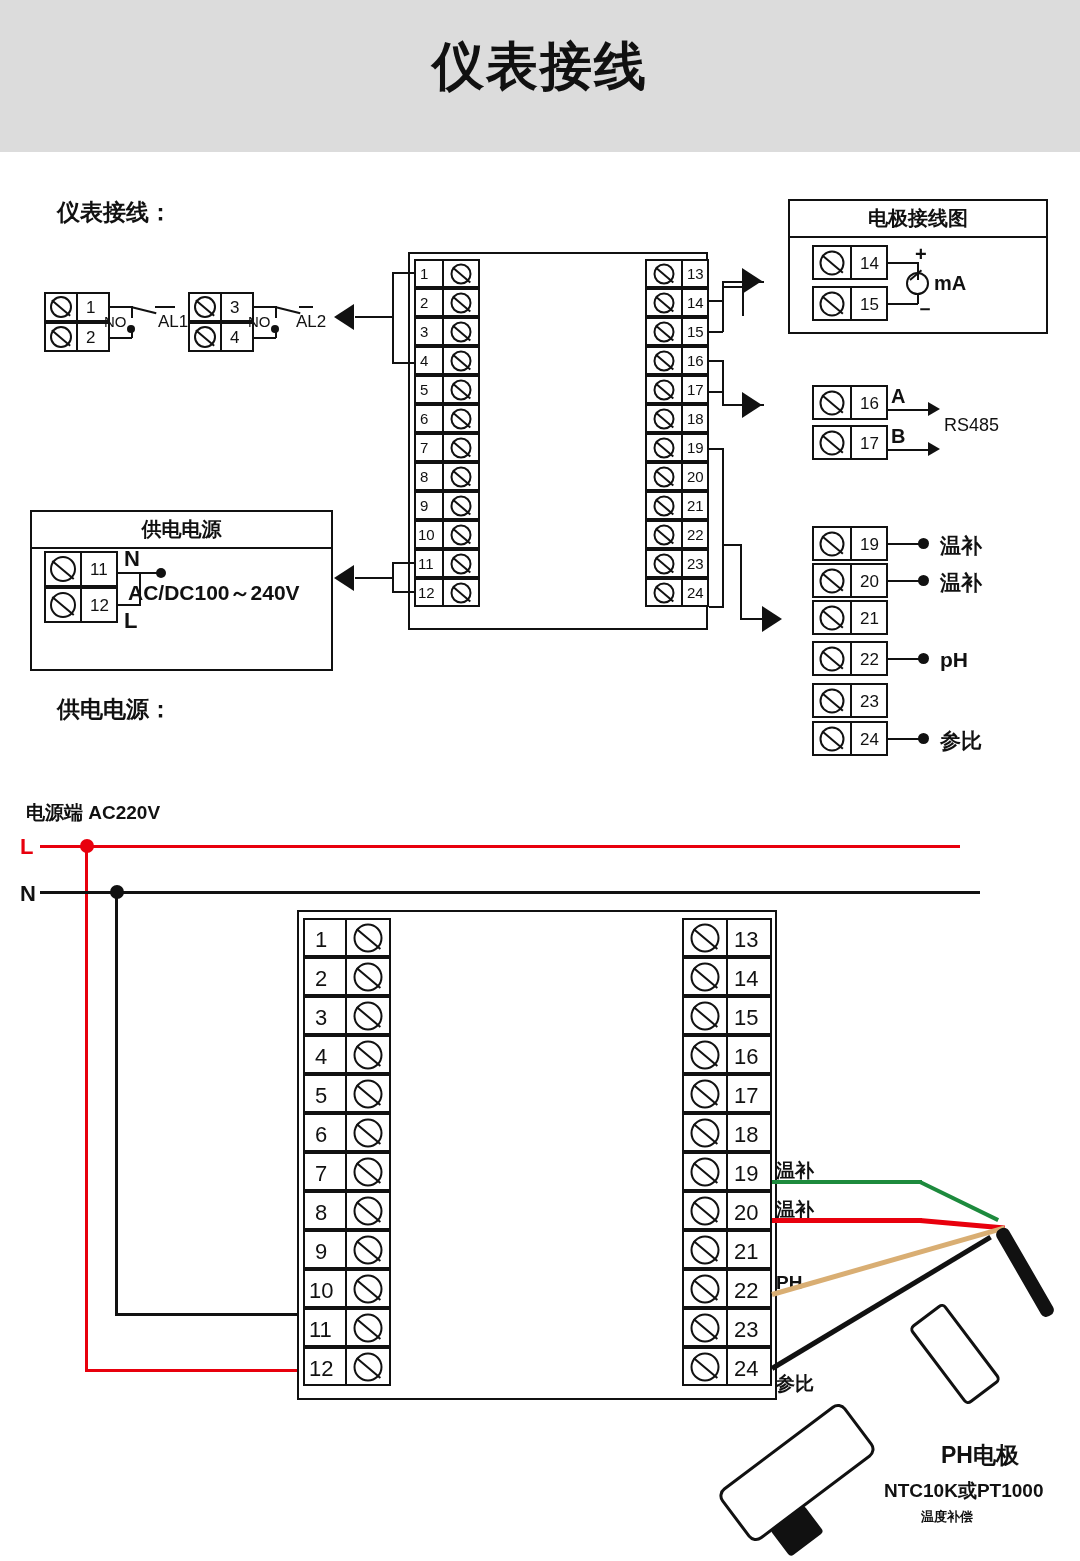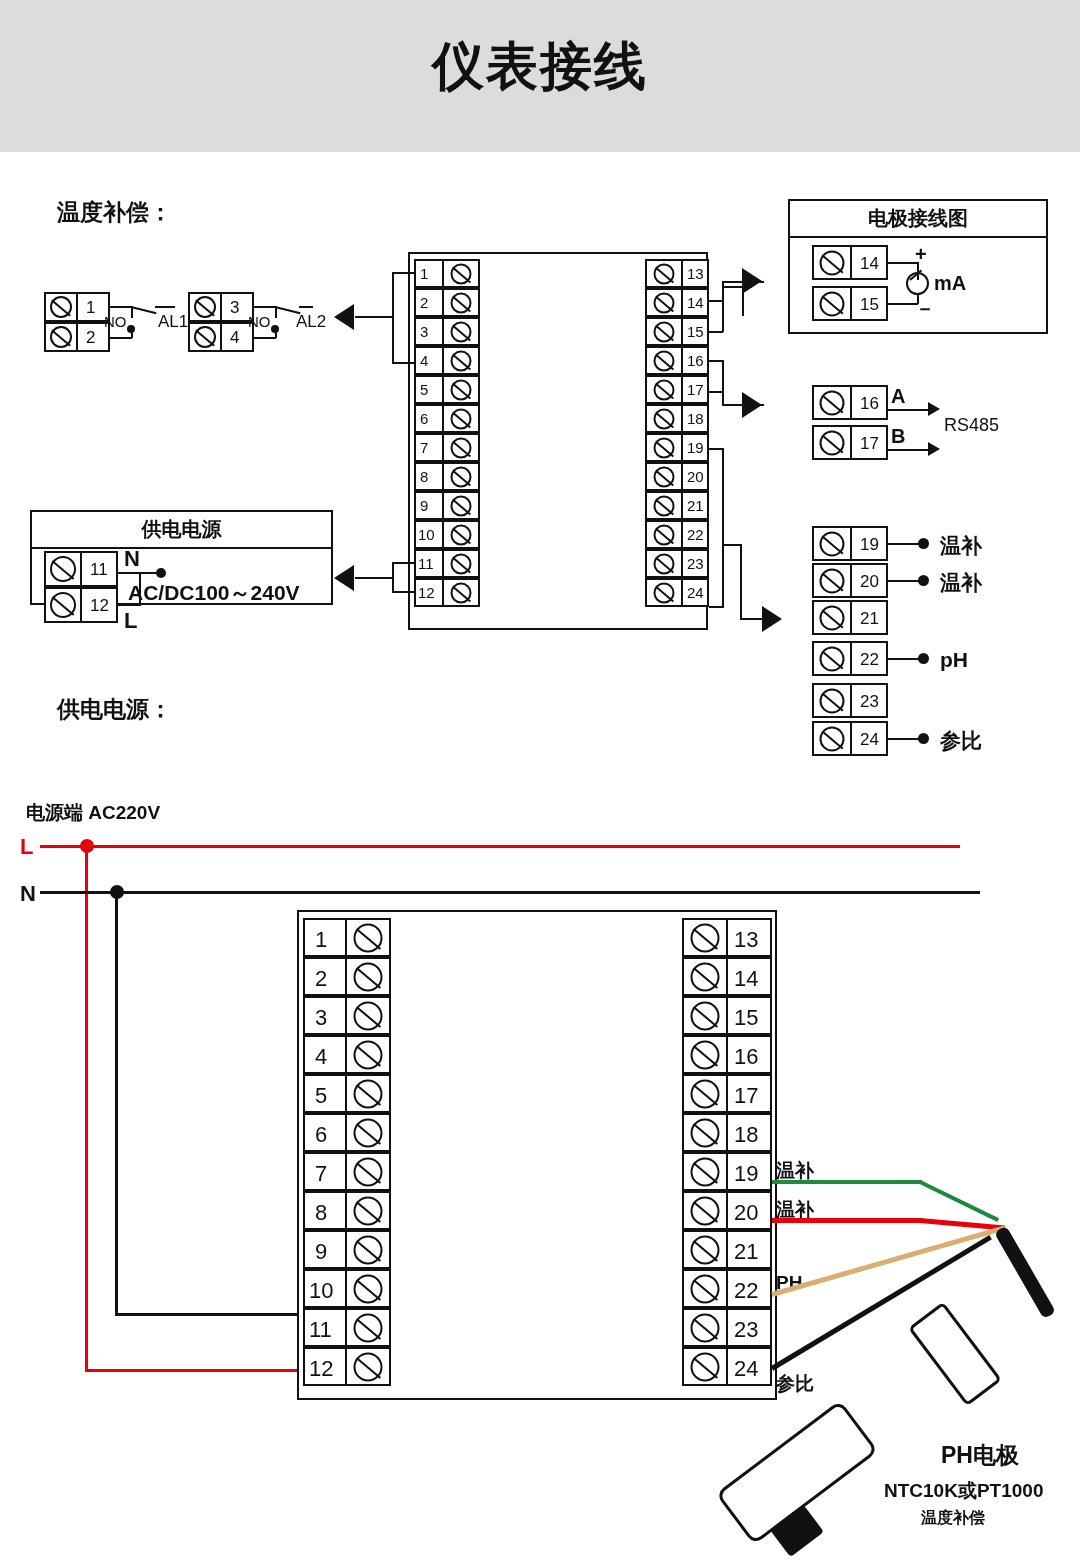--- a/index.html
+++ b/index.html
@@ -135,21 +135,21 @@
 </style>
 </head>
 <body>
 
 <div class="page">
 
   <div class="banner">
     <div class="banner-title">仪表接线</div>
   </div>
 
-  <div class="lbl" style="left:57px; top:197px; font-size:23px;">温度补偿：</div>
+  <div class="lbl" style="left:57px; top:197px; font-size:23px;">仪表接线：</div>
 
 
   <div class="tcell" style="left:44px; top:292px; width:66px; height:30px;">
     <div class="screw" style="left:-2px; top:-2px; width:34px; height:30px; border:2px solid #111;">
       <div class="circ" style="width:22px; height:22px;"></div>
       <div class="slot" style="width:24px; margin-left:-12px; transform:rotate(40deg);"></div>
     </div>
     <div class="num" style="left:40px; top:4px;">1</div>
   </div>
   <div class="tcell" style="left:44px; top:322px; width:66px; height:30px;">
@@ -187,21 +187,21 @@
   <div class="hline" style="left:254px; top:306px; width:22px;"></div>
   <div class="hline" style="left:254px; top:337px; width:22px;"></div>
   <div class="vline" style="left:275px; top:306px; height:12px;"></div>
   <div class="vline" style="left:275px; top:330px; height:8px;"></div>
   <div class="dot" style="left:271px; top:325px; width:8px; height:8px;"></div>
   <div class="hline" style="left:275px; top:306px; width:26px; transform:rotate(14deg); transform-origin:0 50%;"></div>
   <div class="hline" style="left:299px; top:306px; width:14px;"></div>
   <div class="txt" style="left:248px; top:313px; font-size:15px;">NO</div>
   <div class="txt" style="left:296px; top:312px; font-size:17px;">AL2</div>
 
-  <div class="box" style="left:30px; top:510px; width:303px; height:95px;">
+  <div class="box" style="left:30px; top:510px; width:303px; height:161px;">
     <div class="box-title">供电电源</div>
   </div>
   <div class="tcell" style="left:44px; top:551px; width:74px; height:36px;">
     <div class="screw" style="left:-2px; top:-2px; width:38px; height:36px; border:2px solid #111;">
       <div class="circ" style="width:26px; height:26px;"></div>
       <div class="slot" style="width:28px; margin-left:-14px; transform:rotate(40deg);"></div>
     </div>
     <div class="num" style="left:44px; top:7px;">11</div>
   </div>
   <div class="tcell" style="left:44px; top:587px; width:74px; height:36px;">
@@ -744,15 +744,15 @@
 
   <div class="blk wire" style="left:1000px; top:1222px; width:100px; height:14px; transform:rotate(60deg); border-radius:6px;"></div>
 
   <div style="position:absolute; left:906px; top:1332px; width:92px; height:38px; background:#fff; border:3px solid #111; border-radius:6px; transform:rotate(53deg); transform-origin:center;"></div>
 
   <div style="position:absolute; left:840px; top:1400px; width:58px; height:150px; background:#fff; border:3px solid #111; border-radius:10px; transform:rotate(53deg); transform-origin:top left;"></div>
   <div style="position:absolute; left:780px; top:1510px; width:34px; height:42px; background:#111; border-radius:4px; transform:rotate(53deg); transform-origin:center;"></div>
 
   <div class="txt-b" style="left:941px; top:1440px; font-size:23px;">PH电极</div>
   <div class="txt-b" style="left:884px; top:1478px; font-size:19px;">NTC10K或PT1000</div>
-  <div class="txt-b" style="left:921px; top:1508px; font-size:16px;">温度补偿</div>
+  <div class="txt-b" style="left:921px; top:1508px; font-size:13px;">温度补偿</div>
 
 </div>
 
 </body></html>

